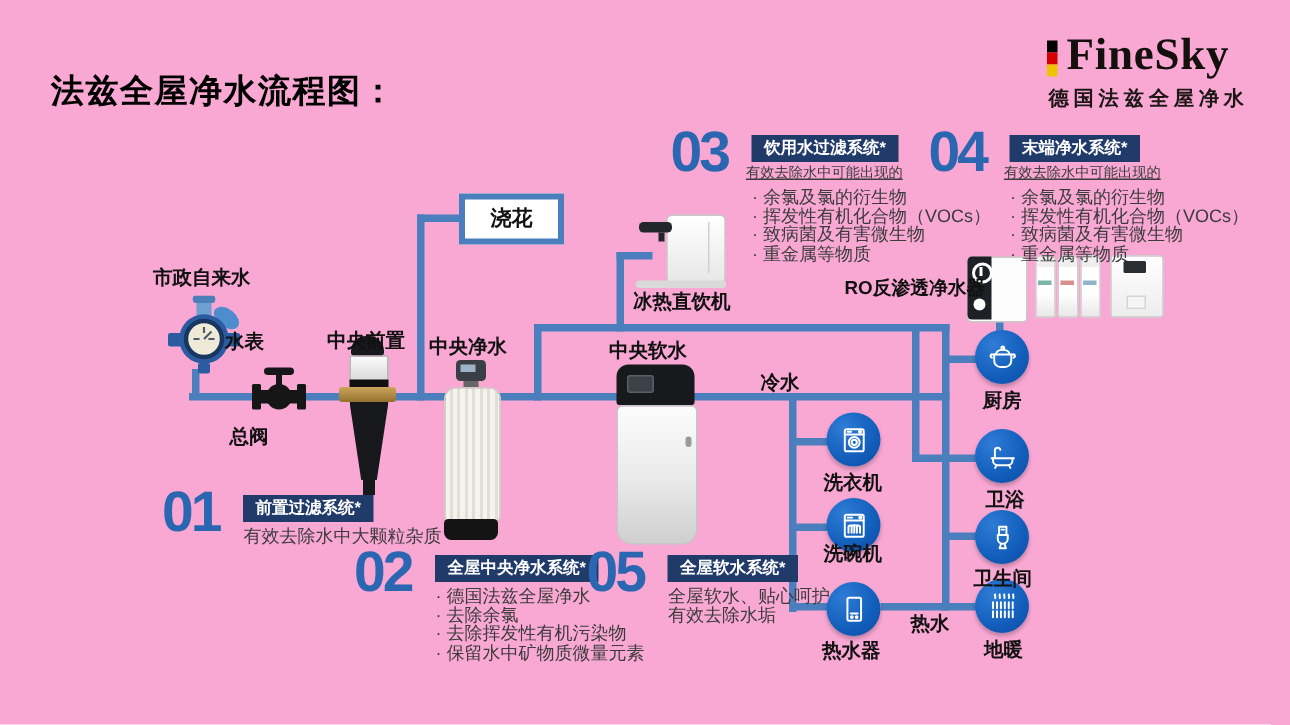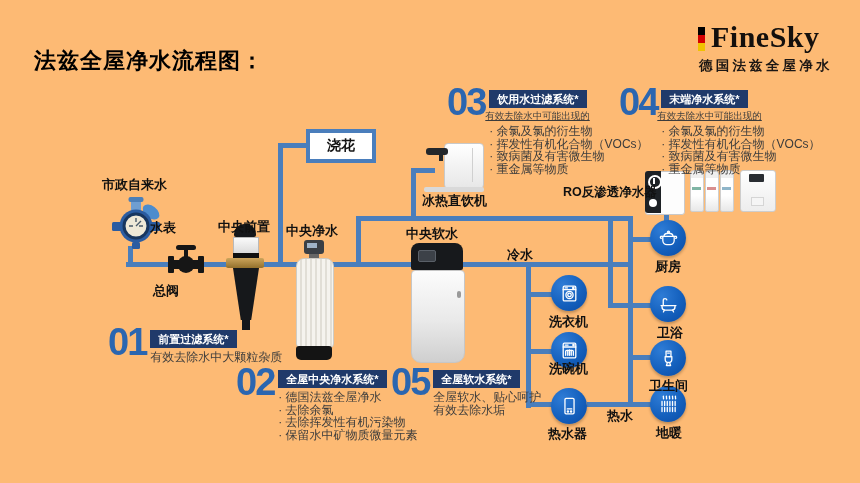--- a/index.html
+++ b/index.html
@@ -1,16 +1,16 @@
 <!DOCTYPE html>
 <html><head>
 <meta charset="utf-8">
 <style>
   html,body{margin:0;padding:0;background:#fff;}
-  .stage{position:relative;width:860px;height:483px;background:#fdba74;overflow:hidden;
+  .stage{position:relative;width:860px;height:483px;background:#f9a8d4;overflow:hidden;
          font-family:"Liberation Sans","DejaVu Sans",sans-serif;}
   
   .title{position:absolute;left:34px;top:46px;font-size:22px;font-weight:800;color:#000;letter-spacing:1px;z-index:4;}
   .logo{position:absolute;left:698px;top:20px;z-index:4;}
   .flag{position:absolute;left:0;top:7px;width:7px;height:24px;}
   .flag i{display:block;width:7px;height:8px;}
   .f-black{background:#000;} .f-red{background:#d40000;} .f-gold{background:#f0c200;}
   .brand{position:absolute;left:13px;top:0;font-family:"Liberation Serif","DejaVu Serif",serif;
          font-size:30px;font-weight:700;color:#14100d;letter-spacing:.5px;white-space:nowrap;}
   .tagline{position:absolute;left:1px;top:37px;font-size:13.5px;font-weight:700;color:#1c1714;
@@ -23,21 +23,21 @@
   .lbl.sm{font-size:12.5px;}
   
   .app{position:absolute;width:36px;height:36px;border-radius:50%;z-index:2;
        background:radial-gradient(circle at 32% 28%,#2e7cd6 0%,#1460bd 55%,#0a4ba4 100%);
        box-shadow:0 2px 3px rgba(0,0,0,.25);display:flex;align-items:center;justify-content:center;}
   .app svg{width:21px;height:21px;stroke:#fff;stroke-width:1.5;fill:none;stroke-linecap:round;stroke-linejoin:round;}
   
   .fbox{position:absolute;left:306px;top:129px;width:62px;height:26px;border:4px solid #4a7ebc;background:#fff;
         display:flex;align-items:center;justify-content:center;font-size:14px;font-weight:700;color:#111;z-index:2;}
   
-  .sec{position:absolute;display:flex;gap:4px;z-index:3;}
+  .sec{position:absolute;display:flex;gap:16px;z-index:3;}
   .sec .num{font-size:38px;font-weight:800;color:#2b66b0;line-height:.85;letter-spacing:-2px;}
   .sec .rest{padding-top:3px;}
   .sec .bar{display:inline-block;background:#203a6a;color:#fff;font-size:11px;font-weight:700;
             height:18px;line-height:18px;padding:0 8px;white-space:nowrap;}
   .sec .intro{font-size:9.5px;color:#3c3c3c;line-height:12px;margin-top:2px;margin-left:-4px;white-space:nowrap;text-decoration:underline;}
   .sec .lines{margin-top:3px;}
   .sec .lines div{font-size:12px;color:#3c3c3c;line-height:12.5px;white-space:nowrap;}
   
   .dev{position:absolute;z-index:2;}
   .dev i,.dev b{position:absolute;display:block;}

